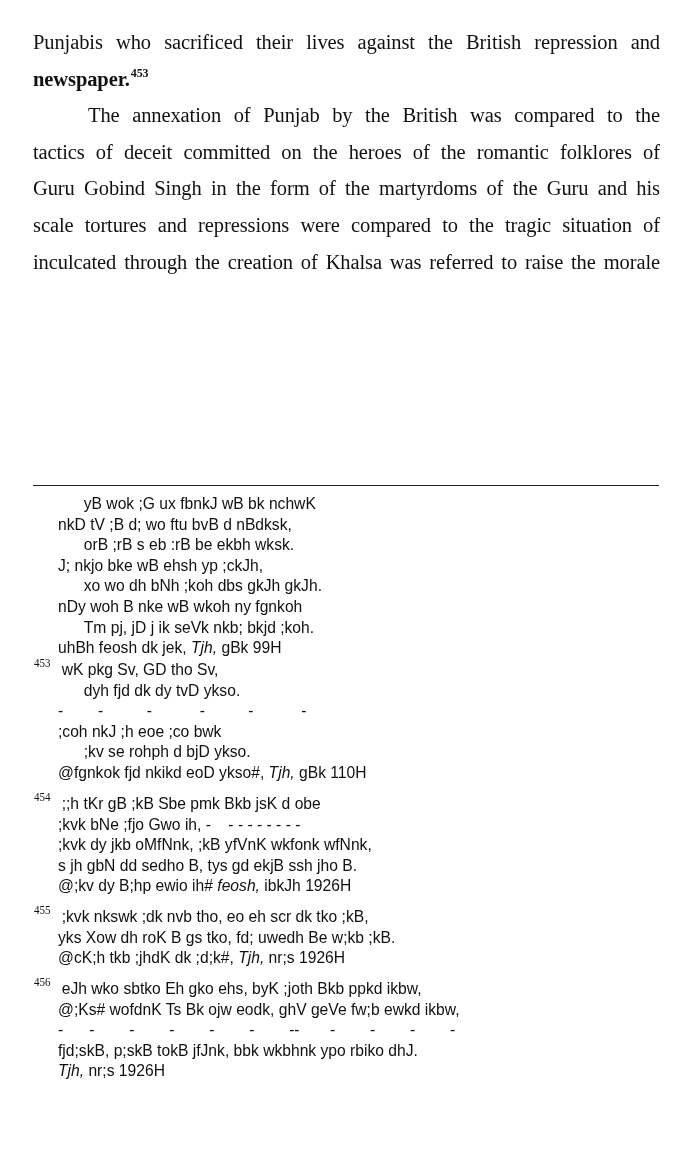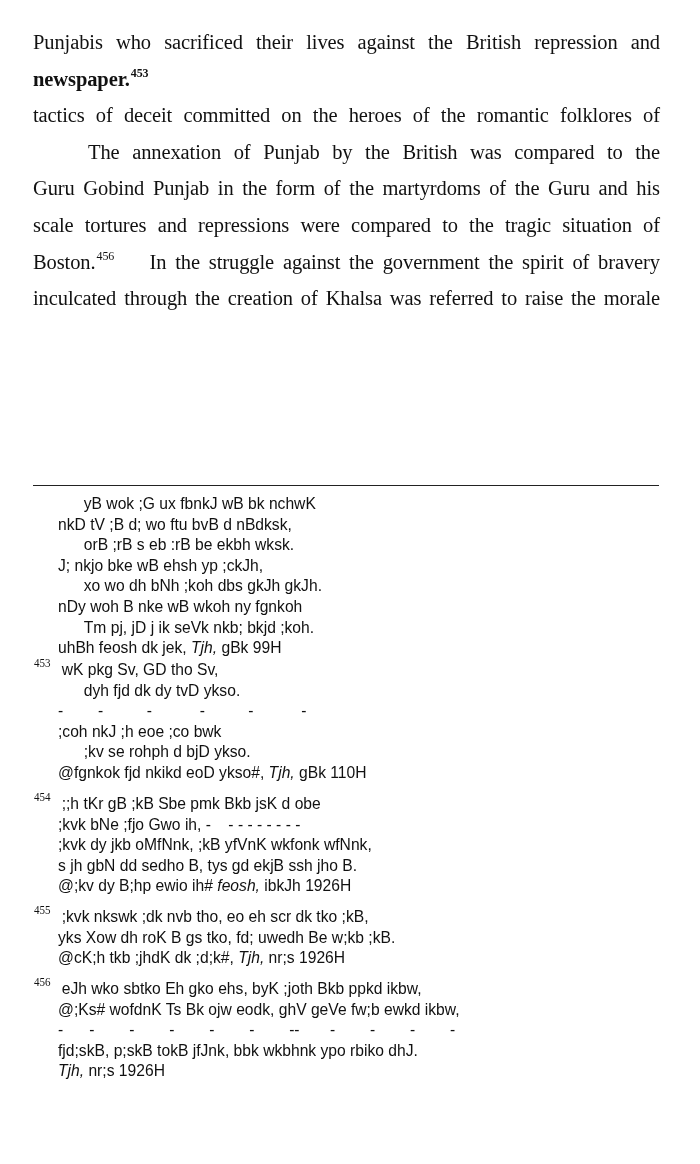--- a/index.html
+++ b/index.html
@@ -22,25 +22,24 @@
   .dashes { letter-spacing: 0; }
 </style>
 </head>
 <body>
 
 <div class="page">
 
   <div class="body-text">
     <span class="line">Punjabis who sacrificed their lives against the British repression and</span>
     <span class="line last"><span>newspaper.</span><sup class="fnref">453</sup></span>
+    <span class="line" style="padding-left:55px;">The annexation of Punjab by the British was compared to the</span>
     <span class="line">tactics of deceit committed on the heroes of the romantic folklores of</span>
-    <span class="line" style="padding-left:55px;">The annexation of Punjab by the British was compared to the</span>
-    <span class="line">Guru Gobind Punjab in the form of the martyrdoms of the Guru and his</span>
+    <span class="line">Guru Gobind Singh in the form of the martyrdoms of the Guru and his</span>
     <span class="line">scale tortures and repressions were compared to the tragic situation of</span>
-    <span class="line"><span>Boston.</span><sup class="fnref">456</sup>&nbsp;&nbsp;&nbsp; <span>In the struggle against the government the spirit of bravery</span></span>
     <span class="line">inculcated through the creation of Khalsa was referred to raise the morale</span>
   </div>
 
   <div class="rule"></div>
 
   <div class="fn-block" style="top:494px;">
     <div class="fn-line ind">yB wok ;G ux fbnkJ wB bk nchwK</div>
     <div class="fn-line">nkD tV ;B d; wo ftu bvB d nBdksk,</div>
     <div class="fn-line ind">orB ;rB s eb :rB be ekbh wksk.</div>
     <div class="fn-line">J; nkjo bke wB ehsh yp ;ckJh,</div>

